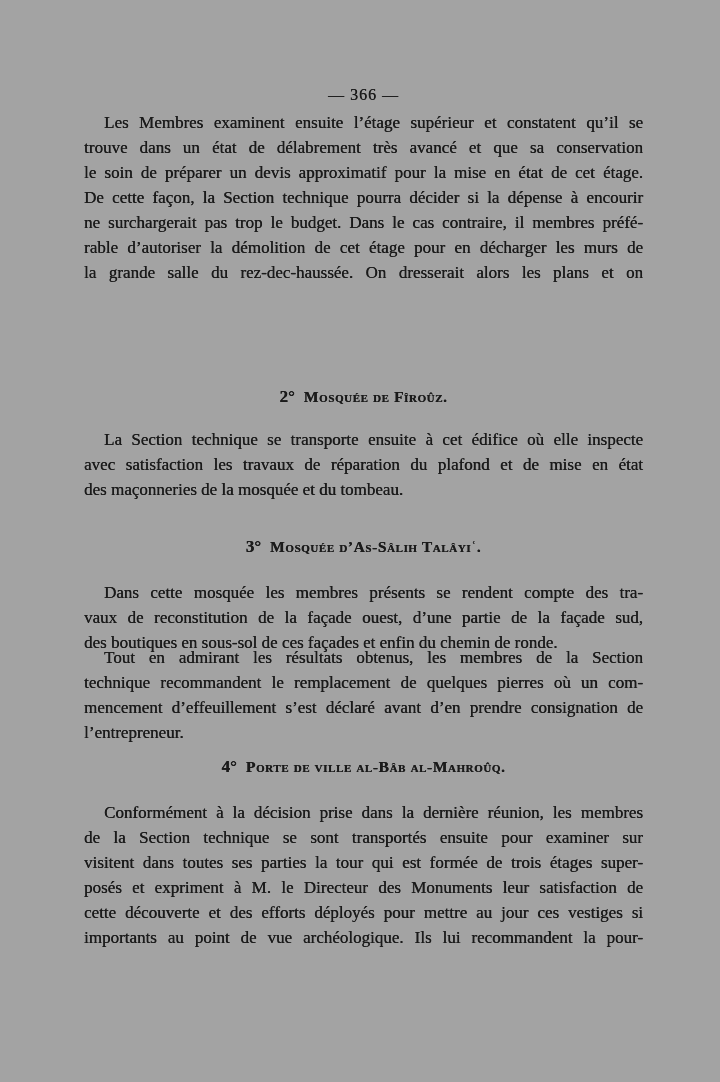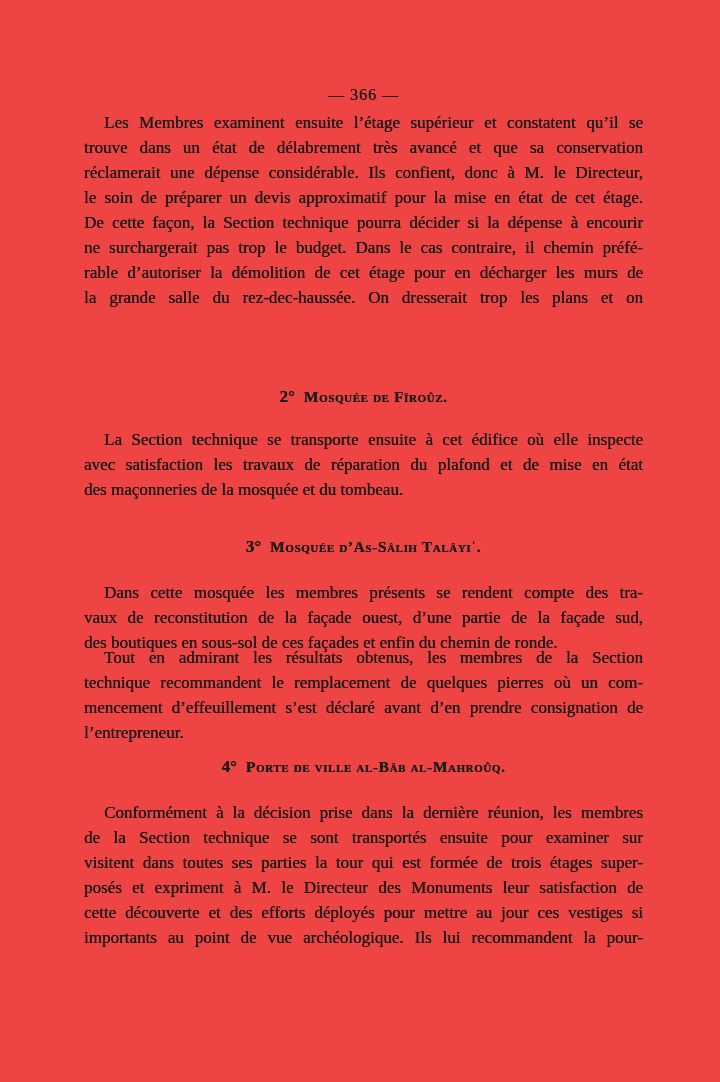--- a/index.html
+++ b/index.html
@@ -1,19 +1,19 @@
 <!DOCTYPE html>
 <html><head>
 <meta charset="utf-8">
 <style>
   html,body{margin:0;padding:0;background:#e8e8e8;}
   .page{
     position:relative;
     width:720px;height:1082px;
-    background:#ef4444;
+    background:#a3a3a3;
     font-family:"Liberation Serif", serif;
     color:#1b1b1b;
     overflow:hidden;
     margin:0 auto;
   }
   .block{position:absolute;left:84px;width:559px;}
   .pagenum{
     top:86px;text-align:center;font-size:16px;
     letter-spacing:1px;
     text-shadow:0.3px 0 0 currentColor;
@@ -42,26 +42,25 @@
 </head>
 <body>
 
 <div class="page">
 
   <div class="block pagenum">— 366 —</div>
 
   <div class="block para p1">
     <div class="line first">Les Membres examinent ensuite l’étage supérieur et constatent qu’il se</div>
     <div class="line">trouve dans un état de délabrement très avancé et que sa conservation</div>
-    <div class="line">réclamerait une dépense considérable. Ils confient, donc à M. le Directeur,</div>
     <div class="line">le soin de préparer un devis approximatif pour la mise en état de cet étage.</div>
     <div class="line">De cette façon, la Section technique pourra décider si la dépense à encourir</div>
-    <div class="line">ne surchargerait pas trop le budget. Dans le cas contraire, il chemin préfé-</div>
+    <div class="line">ne surchargerait pas trop le budget. Dans le cas contraire, il membres préfé-</div>
     <div class="line">rable d’autoriser la démolition de cet étage pour en décharger les murs de</div>
-    <div class="line">la grande salle du rez-dec-haussée. On dresserait trop les plans et on</div>
+    <div class="line">la grande salle du rez-dec-haussée. On dresserait alors les plans et on</div>
   </div>
 
   <div class="block heading h2">
     <span class="hnum">2°</span><span class="htext">Mosquée de Fîroûz.</span>
   </div>
 
   <div class="block para p2">
     <div class="line first">La Section technique se transporte ensuite à cet édifice où elle inspecte</div>
     <div class="line">avec satisfaction les travaux de réparation du plafond et de mise en état</div>
     <div class="line short">des maçonneries de la mosquée et du tombeau.</div>

